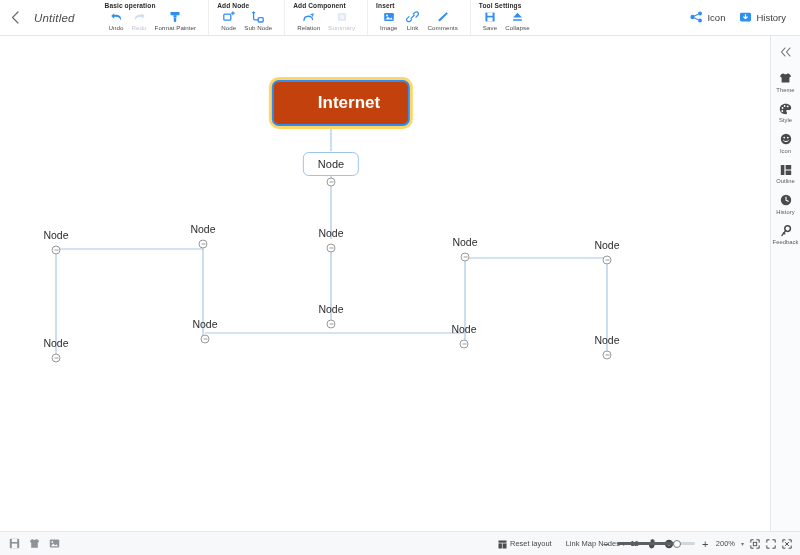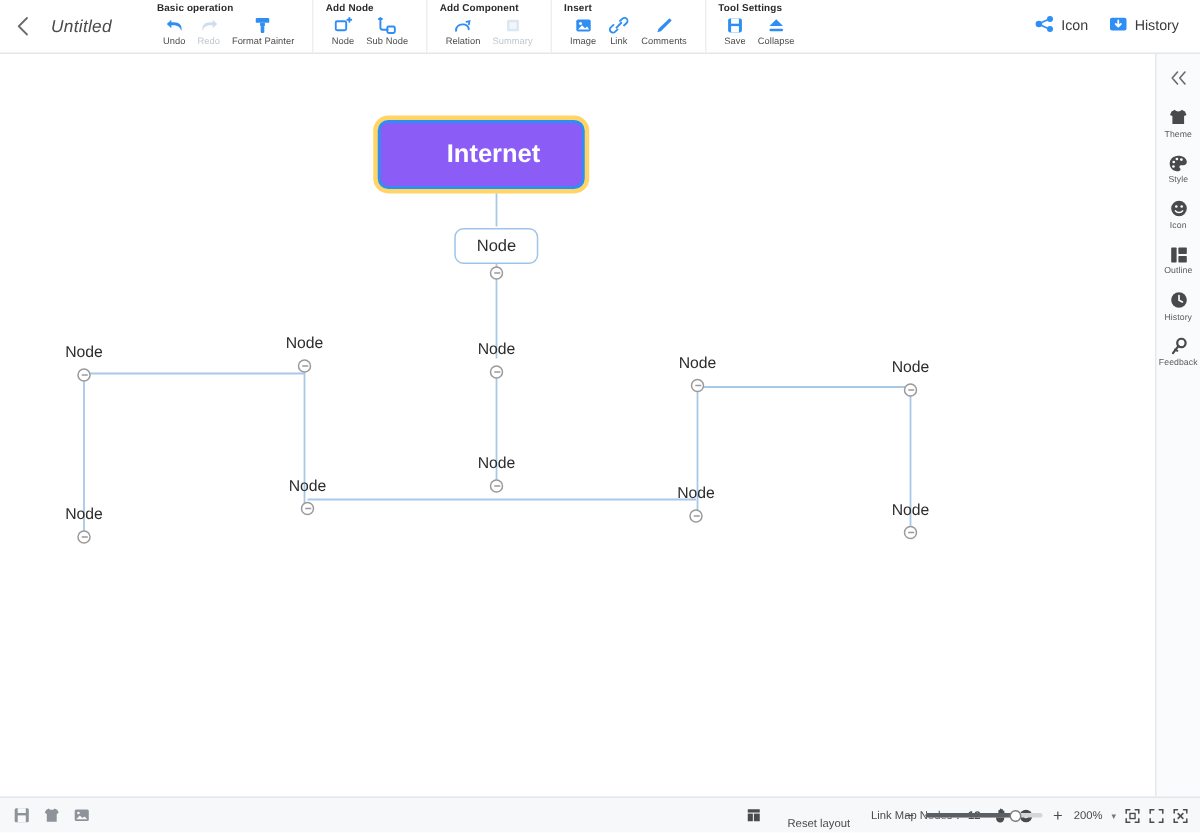--- a/index.html
+++ b/index.html
@@ -135,21 +135,21 @@
     background: #f7f8f9; border-top: 1px solid #e3e6ea;
     display: flex; align-items: center;
   }
   .sb-left { display: flex; align-items: center; gap: 9px; padding-left: 9px; }
   .sb-ico { cursor: pointer; display: flex; align-items: center; }
   .sb-mid {
     position: absolute; left: 483px; display: flex;
     align-items: center; gap: 6px;
   }
   .sb-txt { font-size: 7.5px; color: #4b4b4b; white-space: nowrap; }
-  .sb-grp { display: flex; align-items: flex-end; gap: 18px; cursor: pointer; padding-left: 15px; }
+  .sb-grp { display: flex; align-items: center; gap: 3px; cursor: pointer; padding-left: 15px; }
   .sb-right {
     position: absolute; right: 8px; display: flex;
     align-items: center; gap: 6px;
   }
   .zoom-btn { font-size: 11px; color: #4b4b4b; cursor: pointer; width: 9px; text-align: center; }
   .zoom-track {
     position: relative; width: 78px; height: 3px;
     background: #d4d7da; border-radius: 2px; cursor: pointer;
   }
   .zoom-fill { position: absolute; left: 0; top: 0; height: 3px; background: #5a5f64; border-radius: 2px; width: 60px; }
@@ -361,21 +361,21 @@
         <path d="M331 213 L331 285"></path>
 
         <path d="M205 297 L464 297"></path>
 
         <path d="M465 222 L607 222"></path>
         <path d="M465 222 L465 309"></path>
         <path d="M607 222 L607 318"></path>
       </g>
     </svg>
 
-    <div class="root-node" id="root-node" style="left: 321px; top: 67px; background: #8b5cf6; border-color: rgb(47, 142, 244); box-shadow: rgb(255, 214, 102) 0px 0px 0px 3px; padding-left: 44px;">Internet</div>
+    <div class="root-node" id="root-node" style="left: 341px; top: 67px; background: #c2410c; border-color: rgb(47, 142, 244); box-shadow: rgb(255, 214, 102) 0px 0px 0px 3px; padding-left: 44px;">Internet</div>
 
     <div class="node-box" id="level1-node" style="left: 331px; top: 128px;">Node</div>
     <div class="toggle" id="level1-toggle" style="left: 331px; top: 146px;"></div>
 
     <div id="plain-nodes">
         <div class="node plain" style="left: 56px; top: 205px;">Node</div>
         <div class="toggle" style="left: 56px; top: 214px;"></div>
         <div class="node plain" style="left: 203px; top: 199px;">Node</div>
         <div class="toggle" style="left: 203px; top: 208px;"></div>
         <div class="node plain" style="left: 331px; top: 203px;">Node</div>

